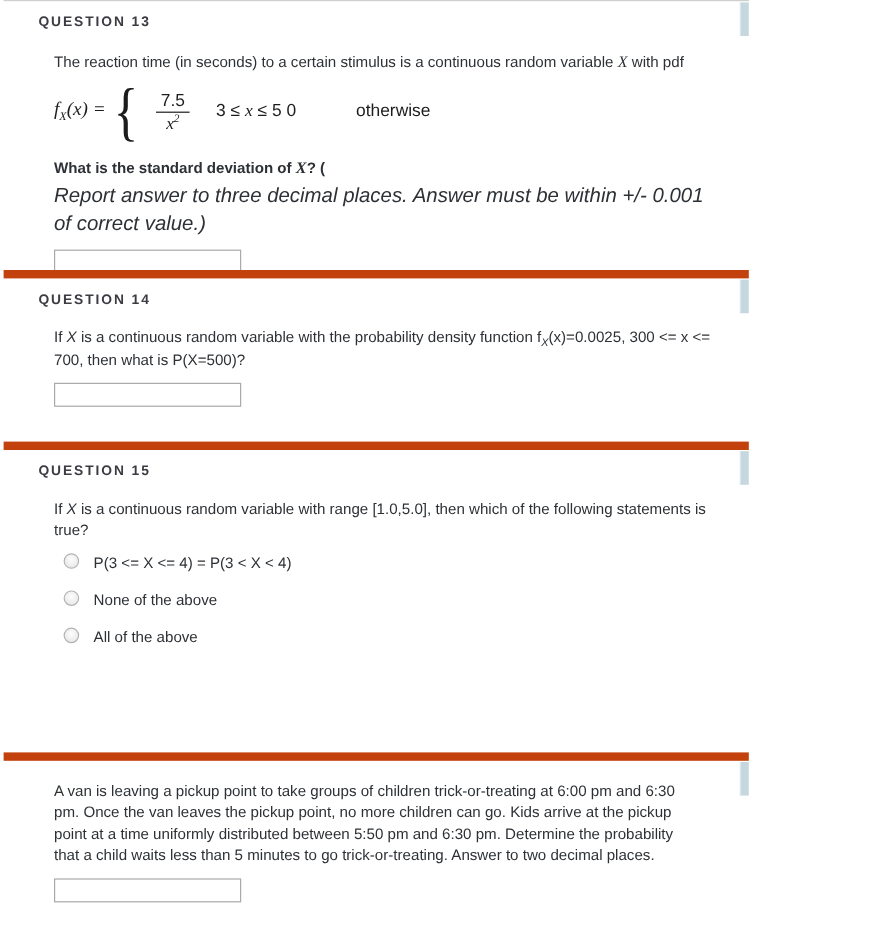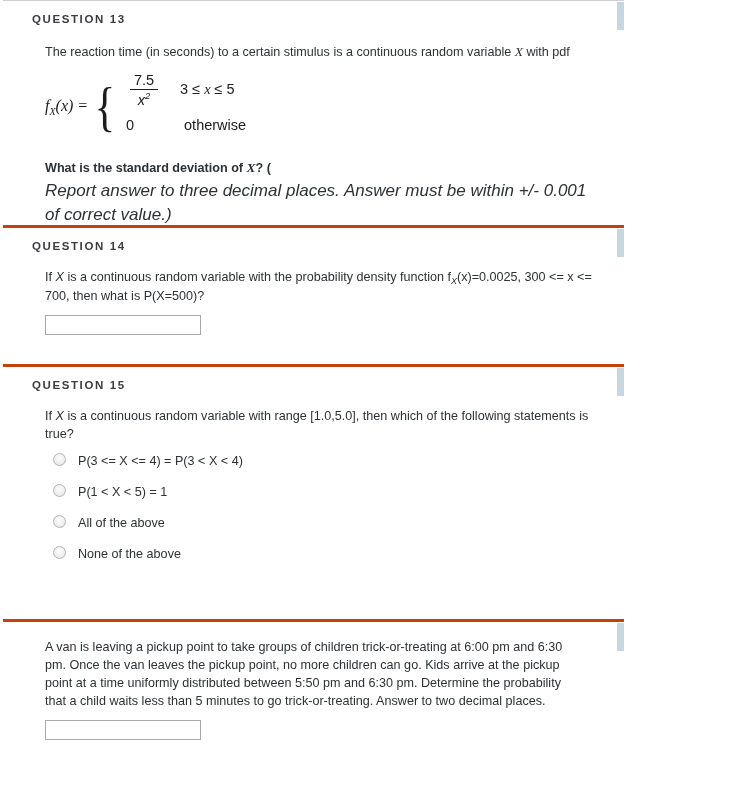--- a/index.html
+++ b/index.html
@@ -17,21 +17,21 @@
   }
 
   .page {
     width: 624px;
     position: relative;
   }
 
   
   .qblock {
     position: relative;
-    border-top: 3px solid #c2410c;
+    border-top: 7px solid #c2410c;
     margin-left: 3px;
     padding: 0;
     background: #ffffff;
   }
   .qblock.first { border-top: 1px solid #cfcfcf; }
 
   .q-tab {
     position: absolute;
     right: 0px;
     top: 1px;
@@ -100,21 +100,21 @@
     line-height: 0.82;
     font-weight: 300;
     font-family: "Liberation Serif", serif;
     color: #1c1c1c;
     margin: 0 4px 0 2px;
     transform: scaleX(0.8);
     display: inline-block;
   }
   .cases {
     display: flex;
-    flex-direction: column;
+    flex-direction: row;
     justify-content: center;
   }
   .case-row {
     display: flex;
     align-items: center;
     height: 36px;
   }
   .case-val {
     min-width: 44px;
     text-align: center;
@@ -130,21 +130,21 @@
   }
   .frac .num { padding: 0 4px 0px 4px; }
   .frac .bar {
     width: 100%;
     height: 1px;
     background: #1c1c1c;
     margin: 1px 0;
   }
   .frac .den {
     padding: 0px 4px 0 4px;
-    font-family: Liberation Sans, sans-serif;
+    font-family: Liberation Serif, serif;
     font-style: italic;
     font-size: 14.5px;
   }
   .frac .den sup { font-size: 9.5px; font-style: italic; }
   .case-cond {
     padding-left: 14px;
     font-size: 14.5px;
     white-space: nowrap;
     font-family: "Liberation Sans", sans-serif;
   }
@@ -263,30 +263,26 @@
       <div style="height:17px;"></div>
       <p class="q-text"><span>If </span><span class="ital-x">X</span><span> is a continuous random variable with range [1.0,5.0], then which of the following statements is true?</span></p>
 
       <div class="options">
         <div class="opt-row">
           <span class="radio"></span>
           <span class="opt-label">P(3 &lt;= X &lt;= 4) = P(3 &lt; X &lt; 4)</span>
         </div>
         <div class="opt-row">
           <span class="radio"></span>
-          <span class="opt-label">P(1 &lt; X &lt; 5) = 1</span>
+          <span class="opt-label">None of the above</span>
         </div>
         <div class="opt-row">
           <span class="radio"></span>
           <span class="opt-label">All of the above</span>
         </div>
-        <div class="opt-row">
-          <span class="radio"></span>
-          <span class="opt-label">None of the above</span>
-        </div>
       </div>
     </div>
   </div>
 
   <div class="qblock" style="height:163px;">
     <div class="q-tab" style="height:28px;"></div>
     <div class="q-body" style="padding-right:52px;">
       <div style="height:17px;"></div>
       <p class="q-text">A van is leaving a pickup point to take groups of children trick-or-treating at 6:00 pm and 6:30 pm. Once the van leaves the pickup point, no more children can go.  Kids arrive at the pickup point at a time uniformly distributed between 5:50 pm and 6:30 pm. Determine the probability that a child waits less than 5 minutes to go trick-or-treating. Answer to two decimal places.</p>
       <input class="answer-input" type="text" value="" style="">

